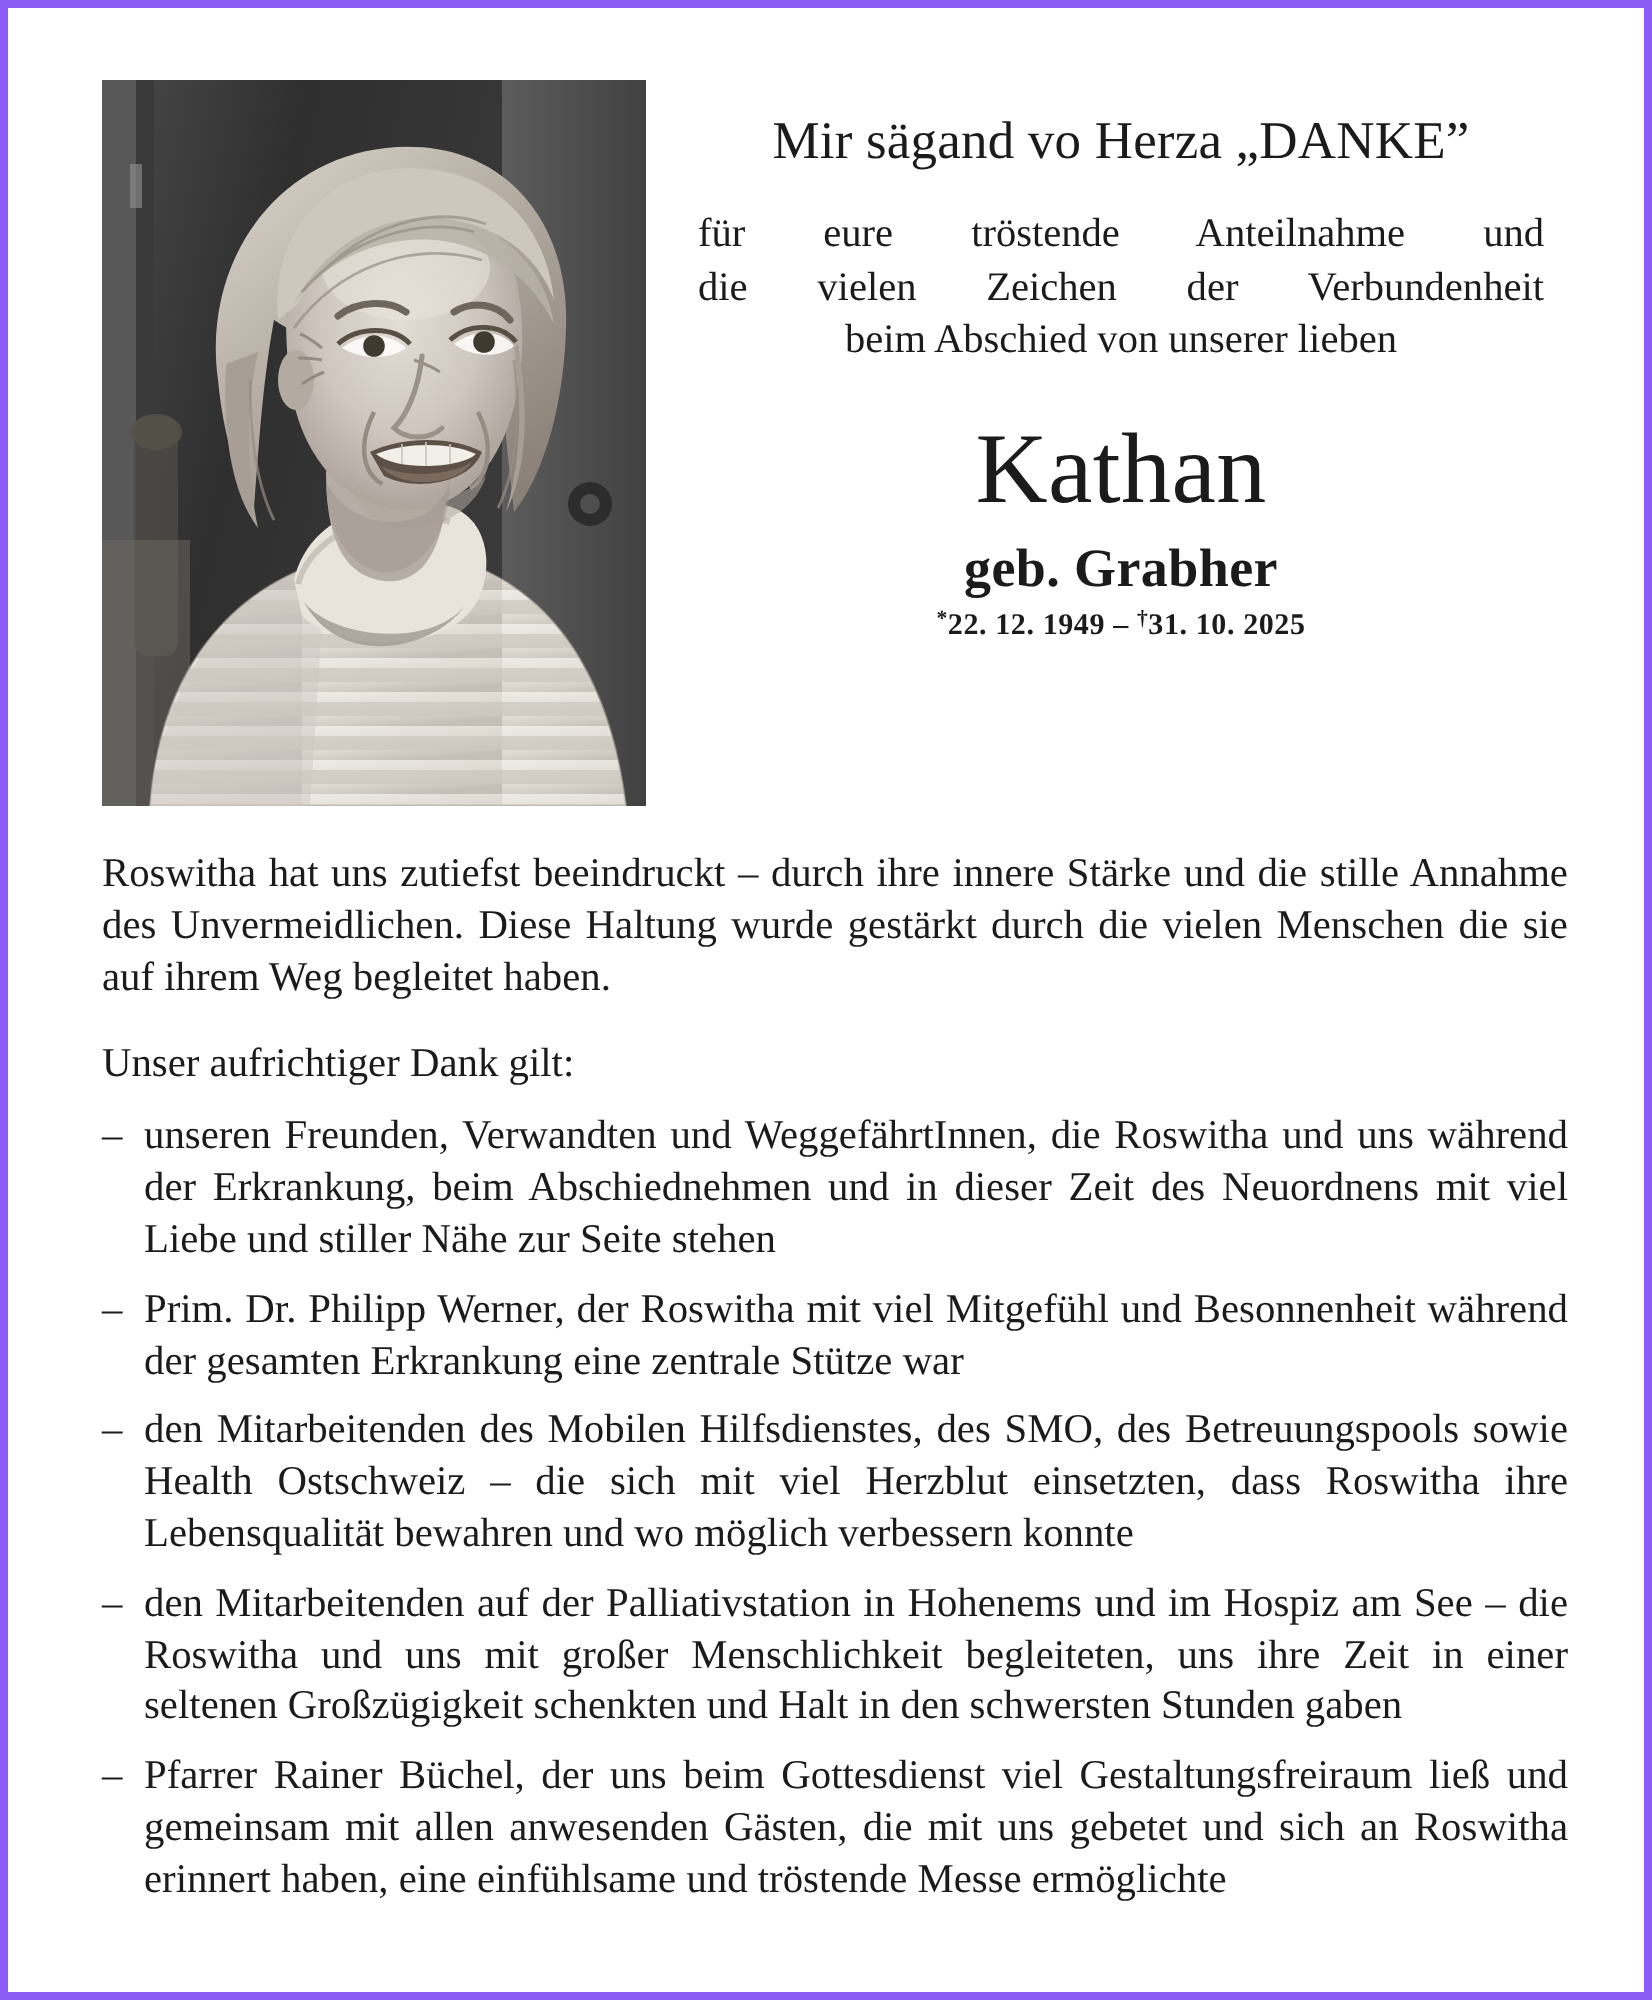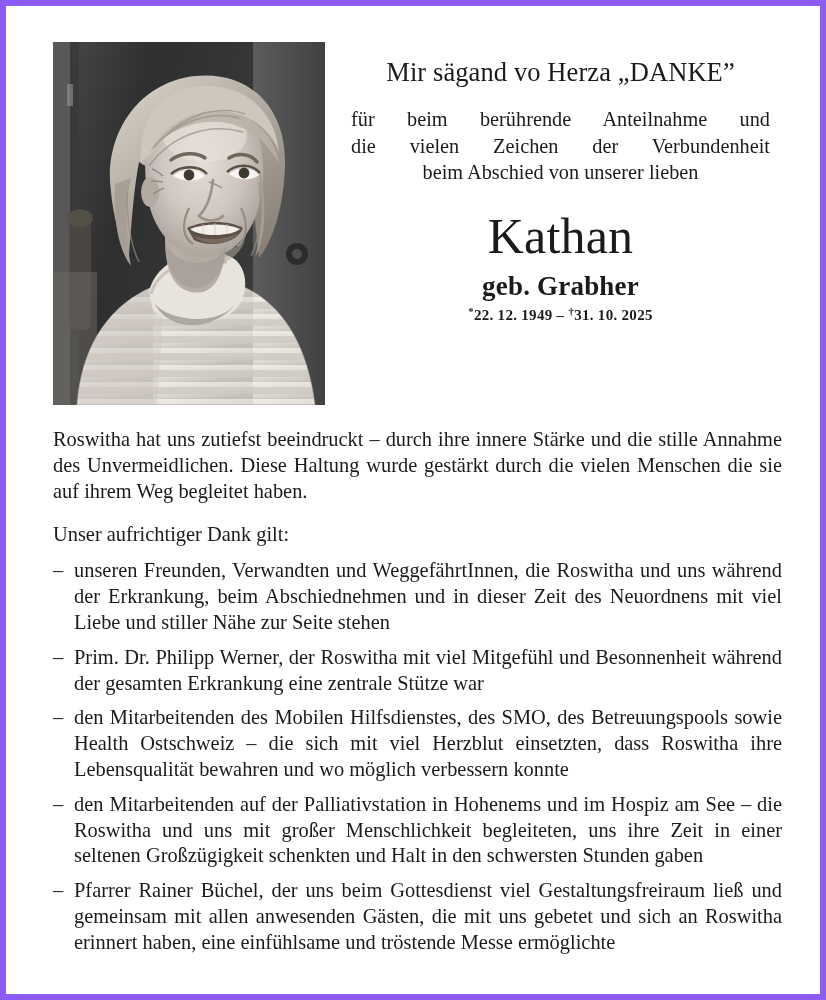--- a/index.html
+++ b/index.html
@@ -13,21 +13,21 @@
     overflow: hidden;
     font-family: "Liberation Serif", "DejaVu Serif", serif;
     color: #1b1b1b;
   }
 
   
   .notice {
     box-sizing: border-box;
     width: 826px;
     height: 1000px;
-    border: 6px solid #8b5cf6;
+    border: 4px solid #8b5cf6;
     background: #ffffff;
     position: relative;
   }
   .notice-inner {
     box-sizing: border-box;
     width: 100%;
     height: 100%;
     padding: 36px 38px 0 47px;
     position: relative;
   }
@@ -276,21 +276,21 @@
             <path d="M112 200 C122 226 166 230 174 200 C174 230 156 248 140 246 C124 244 112 226 112 200 Z" fill="#9e968d" opacity="0.5"></path>
 
             <rect x="0" y="0" width="272" height="363" fill="none"></rect>
           </g>
         </svg>
       </div>
 
       <div class="head-block">
         <div class="danke-line">Mir sägand vo Herza „DANKE”</div>
         <div class="intro">
-          <span class="just">für beim berührende Anteilnahme und</span>
+          <span class="just">für eure tröstende Anteilnahme und</span>
           <span class="just">die vielen Zeichen der Verbundenheit</span>
           <span>beim Abschied von unserer lieben</span>
         </div>
         <div class="name2">Kathan</div>
         <div class="geb">geb. Grabher</div>
         <div class="dates">
           <sup>*</sup><span>22. 12. 1949</span>
           <span>–</span>
           <sup>†</sup><span>31. 10. 2025</span>
         </div>

